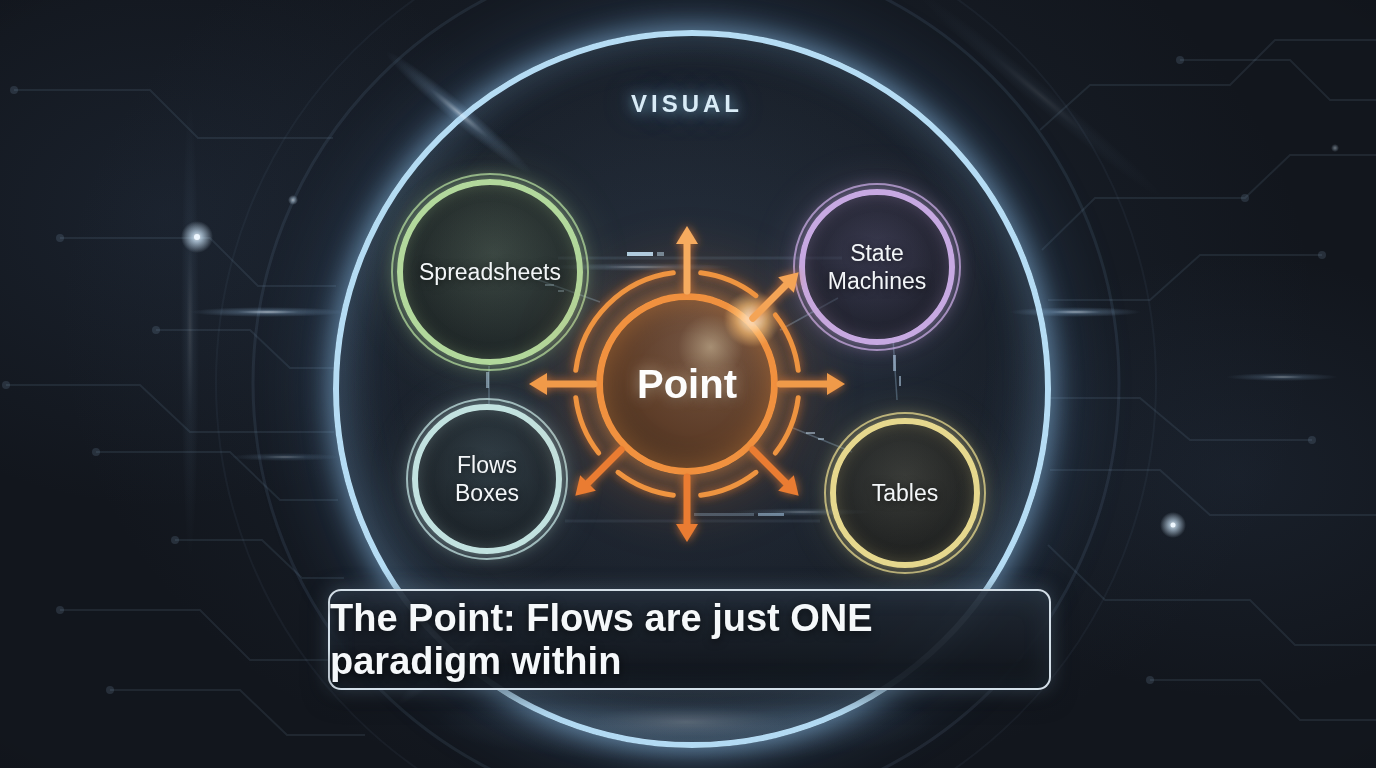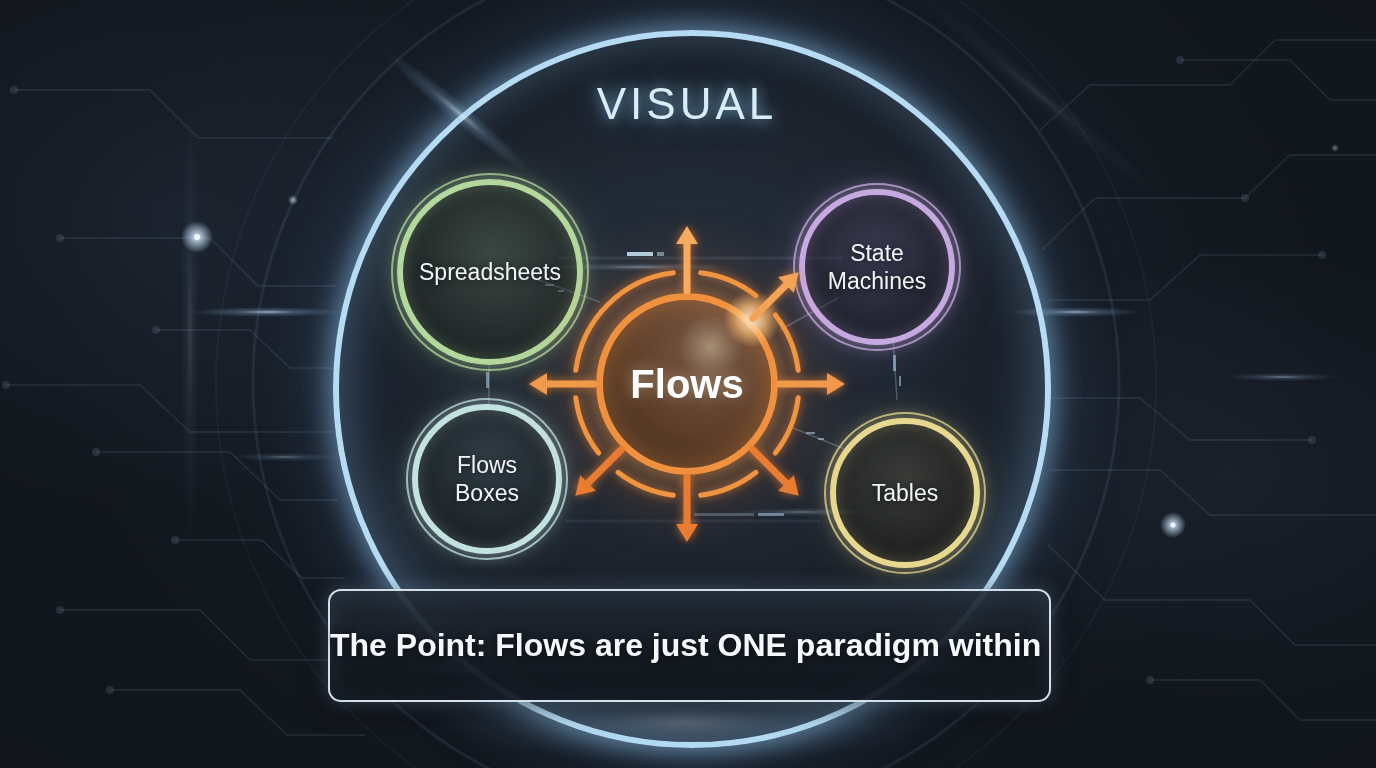--- a/index.html
+++ b/index.html
@@ -26,21 +26,21 @@
       inset 0 0 44px rgba(148,198,240,.20),
       inset 0 -30px 60px rgba(130,185,235,.18);
     background:
       radial-gradient(circle at 50% 45%, rgba(125,155,190,.12), rgba(125,155,190,.03) 55%, rgba(140,190,235,.09) 96%);
   }
 
   
   .title{
     left:398px;top:82px;width:578px;text-align:center;
     color:var(--title_text,#d9ecf7);
-    font-size:44px;line-height:43px;letter-spacing:4px;font-weight:400;
+    font-size:24px;line-height:43px;letter-spacing:4px;font-weight:700;
     text-shadow:0 0 14px rgba(150,210,245,.8),0 0 34px rgba(120,180,230,.45);
   }
 
   
   .node{
     border-radius:50%;display:flex;align-items:center;justify-content:center;
     text-align:center;color:var(--node_text,#f3f6f8);font-size:23px;line-height:1.22;
     padding:8px;box-sizing:border-box;
     text-shadow:0 1px 8px rgba(0,0,0,.65);
   }
@@ -86,26 +86,26 @@
   .node--center::before{display:none;}
 
   .flare{
     left:724px;top:291px;width:56px;height:56px;border-radius:50%;
     background:radial-gradient(circle, rgba(255,245,228,.98), rgba(255,196,120,.65) 38%, rgba(255,160,70,0) 72%);
     filter:blur(1px);
   }
 
   
   .caption{
-    left:328px;top:589px;width:723px;height:113px;box-sizing:border-box;
+    left:328px;top:589px;width:723px;height:101px;box-sizing:border-box;
     border:2.5px solid rgba(228,240,250,.92);border-radius:13px;
     background:linear-gradient(180deg, rgba(33,41,52,.93), rgba(15,19,25,.95));
     box-shadow:0 0 20px rgba(160,200,240,.28),0 6px 24px rgba(0,0,0,.5),inset 0 0 28px rgba(100,140,180,.14);
     display:flex;flex-direction:column;align-items:flex-start;justify-content:center;
-    color:#f5f8fa;font-size:32px;line-height:43px;font-weight:700;
+    color:#f5f8fa;font-size:38px;line-height:43px;font-weight:700;
     text-shadow:0 2px 8px rgba(0,0,0,.6);
   }
 </style>
 </head>
 <body>
 
 <div class="stage">
 
   <svg class="fx" width="1376" height="768">
     <defs>
@@ -222,21 +222,21 @@
     <span>State Machines</span>
   </div>
   <div class="node node--cyan">
     <span>Flows Boxes</span>
   </div>
   <div class="node node--yellow">
     <span>Tables</span>
   </div>
 
   <div class="node node--center">
-    <span>Flows</span>
+    <span>Point</span>
   </div>
   <div class="flare"></div>
 
   <svg class="fx" width="1376" height="768">
     <defs>
       <filter id="orangeGlow" x="-60%" y="-60%" width="220%" height="220%">
         <feDropShadow dx="0" dy="0" stdDeviation="5" flood-color="#f08030" flood-opacity=".75"></feDropShadow>
       </filter>
     </defs>
     <g filter="url(#orangeGlow)">

